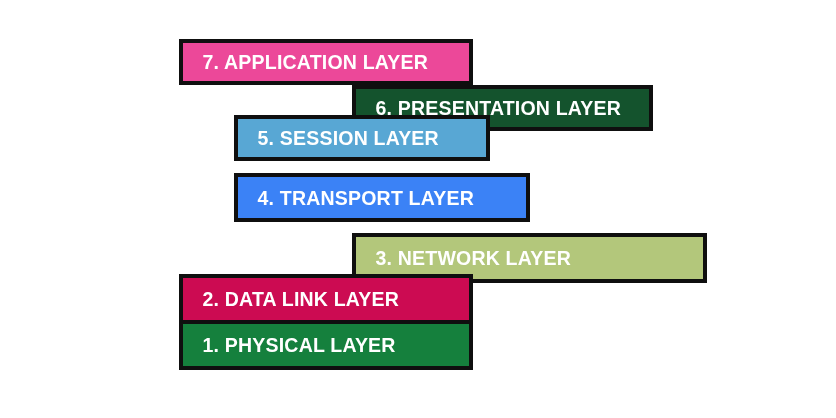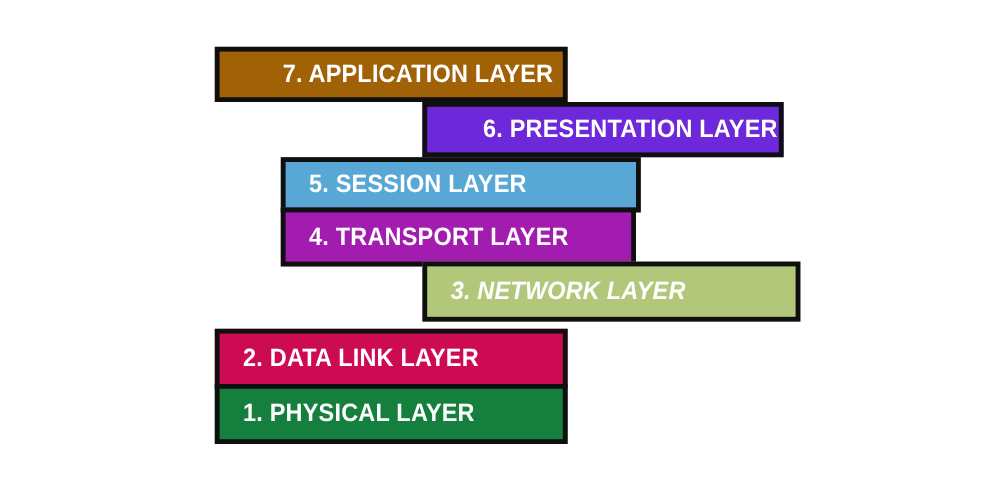--- a/index.html
+++ b/index.html
@@ -30,44 +30,44 @@
     font-size: 21px;
     letter-spacing: 0.2px;
     white-space: nowrap;
     padding-left: 21px;
     transform: scaleX(0.93);
     transform-origin: left center;
   }
   
   .bar-7 { left: 179px; top:  39px; width: 294px; height: 46px; }
   .bar-6 { left: 352px; top:  85px; width: 301px; height: 46px; }
-  .bar-5 { left: 234px; top: 131px; width: 300px; height: 46px; }
+  .bar-5 { left: 234px; top: 115px; width: 256px; height: 46px; }
   .bar-4 { left: 234px; top: 173px; width: 296px; height: 49px; }
-  .bar-3 { left: 352px; top: 218px; width: 315px; height: 50px; font-style: italic; }
+  .bar-3 { left: 352px; top: 233px; width: 355px; height: 50px; }
   .bar-2 { left: 179px; top: 274px; width: 294px; height: 50px; text-align: right; }
   .bar-1 { left: 179px; top: 320px; width: 294px; height: 50px; }
 </style>
 </head>
 <body>
 
 <div class="canvas">
 
-  <div class="bar bar-7" style="background: #a16207; padding-left: 33px;">
+  <div class="bar bar-7" style="background: #ec4899;">
     <span class="label">7. APPLICATION LAYER</span>
   </div>
 
-  <div class="bar bar-6" style="background: #6d28d9; padding-left: 27px;">
+  <div class="bar bar-6" style="background: #14532d;">
     <span class="label">6. PRESENTATION LAYER</span>
   </div>
 
   <div class="bar bar-5" style="background: rgb(88, 167, 212);">
     <span class="label">5. SESSION LAYER</span>
   </div>
 
-  <div class="bar bar-4" style="background: #a21caf;">
+  <div class="bar bar-4" style="background: #3b82f6;">
     <span class="label">4. TRANSPORT LAYER</span>
   </div>
 
   <div class="bar bar-3" style="background: rgb(179, 199, 123);">
     <span class="label">3. NETWORK LAYER</span>
   </div>
 
   <div class="bar bar-2" style="background: rgb(204, 11, 82);">
     <span class="label">2. DATA LINK LAYER</span>
   </div>

